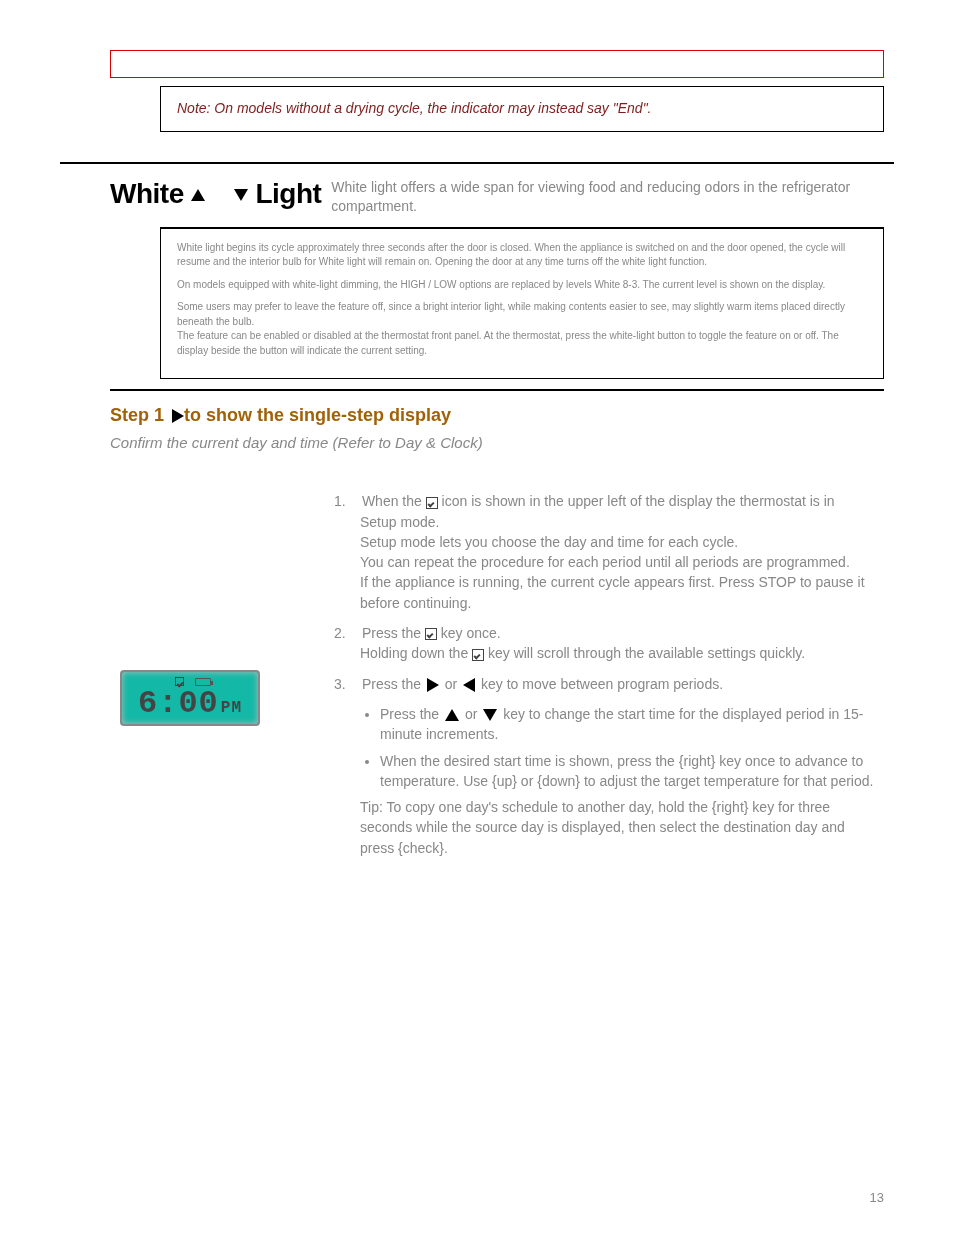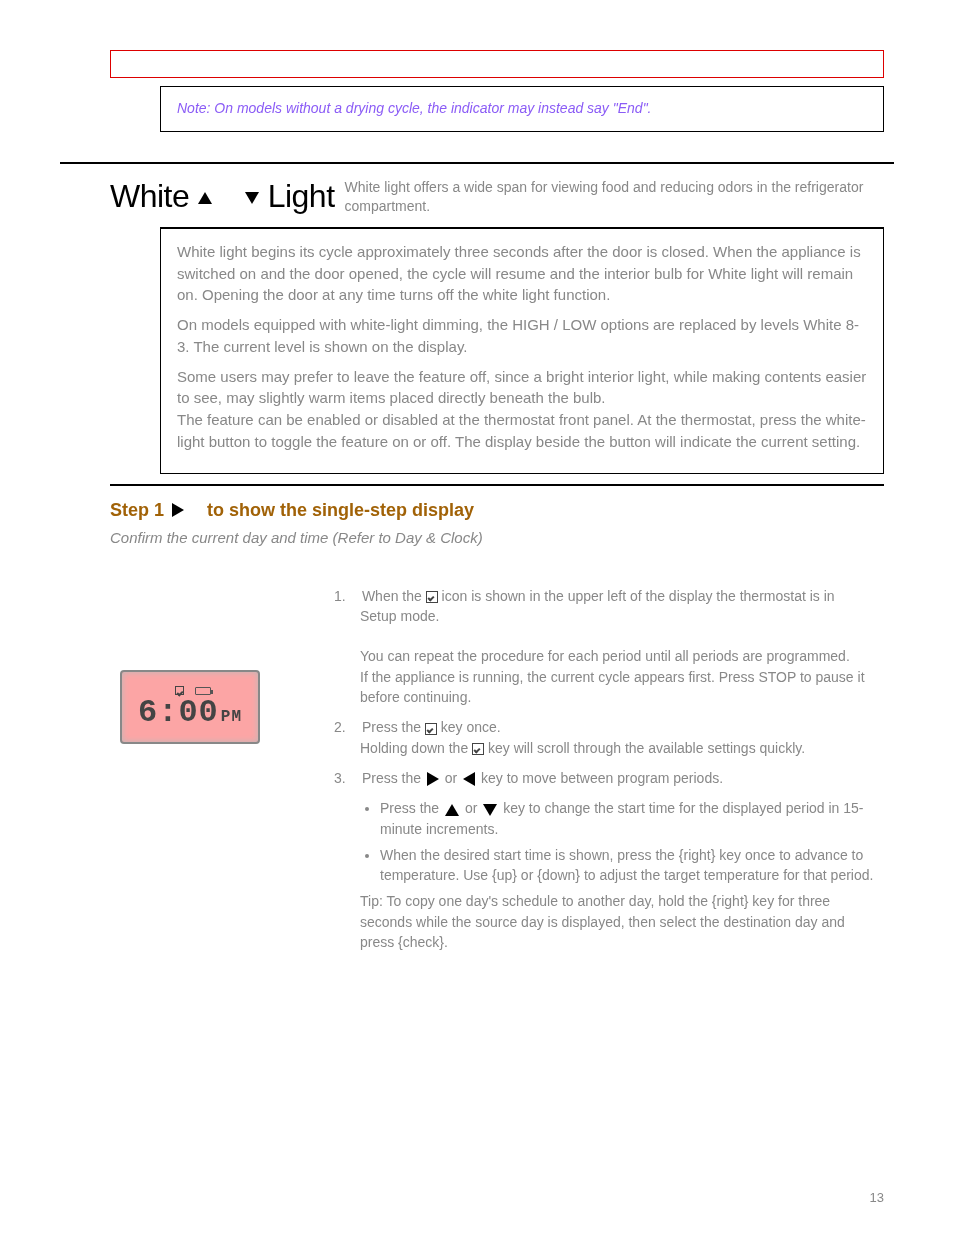--- a/index.html
+++ b/index.html
@@ -20,35 +20,35 @@
     margin-bottom: 8px;
     padding: 4px 0 4px 0;
     min-height: 28px;
   }
   .note-box {
     border: 1px solid #000;
     margin-left: 100px;
     margin-right: 10px;
     padding: 12px 16px;
     font-style: italic;
-    color: #8b5cf6;
+    color: #7f1d1d;
     font-size: 14px;
     line-height: 1.4;
   }
   .white-row {
     display: flex;
     align-items: flex-start;
     margin-top: 30px;
     gap: 10px;
     border-top: 2px solid #000;
     padding-top: 14px;
   }
   .white-label {
-    font-size: 32px;
-    font-weight: normal;
+    font-size: 28px;
+    font-weight: bold;
     white-space: nowrap;
     padding-left: 50px;
     letter-spacing: -0.5px;
   }
   .tri { display:inline-block; width:0; height:0; vertical-align: middle; }
   .tri-up { border-left:7px solid transparent; border-right:7px solid transparent; border-bottom:12px solid #000; }
   .tri-down { border-left:7px solid transparent; border-right:7px solid transparent; border-top:12px solid #000; }
   .tri-right { border-top:7px solid transparent; border-bottom:7px solid transparent; border-left:12px solid #000; }
   .tri-left { border-top:7px solid transparent; border-bottom:7px solid transparent; border-right:12px solid #000; }
   .white-desc {
@@ -59,35 +59,35 @@
     padding-right: 10px;
   }
   .white-body-box {
     border: 1px solid #000;
     border-top: 2px solid #000;
     margin-left: 100px;
     margin-right: 10px;
     margin-top: 10px;
     padding: 12px 16px;
     color: #888;
-    font-size: 15px;
+    font-size: 10px;
     line-height: 1.45;
   }
   .hr-thick { border: none; border-top: 2px solid #000; margin-top: 10px; margin-left: 50px; margin-right: 10px;}
   .single-step-head {
     display: flex;
     align-items: center;
     margin-left: 50px;
     margin-top: 14px;
     font-size: 18px;
     font-weight: bold;
     color: #a16207;
   }
   .single-step-head .step-label { margin-right: 8px; }
-  .single-step-head .step-text { margin-left: 23px; }
+  .single-step-head .step-text { margin-left: 0; }
   .single-step-sub {
     margin-left: 50px;
     margin-top: 8px;
     font-size: 15px;
     font-style: italic;
     color: #888;
   }
   .check-icon {
     display:inline-block;
     width:12px; height:12px;
@@ -97,24 +97,24 @@
   }
   .check-icon::after{
     content:""; position:absolute; left:1px; top:4px; width:4px; height:2px;
     border-left:2px solid #444; border-bottom:2px solid #444; transform: rotate(-45deg);
   }
   .lcd {
     position: absolute;
     left: 120px;
     top: 670px;
     width: 140px;
-    height: 74px;
+    height: 56px;
     border: 2px solid #888;
     border-radius: 4px;
-    background: #fca5a5;
+    background: #14b8a6;
     box-shadow: inset 0 0 6px #bbb;
     display:flex;
     flex-direction:column;
     justify-content:center;
     align-items:center;
   }
   .lcd-top { font-size:9px; color:#555; letter-spacing:1px; margin-bottom:2px; align-self:center; padding-left:6px;}
   .lcd-top .check-icon{ width:9px;height:9px; margin-right:3px;}
   .lcd-batt {
     display:inline-block; width:16px; height:8px; border:1.5px solid #555; border-radius:1px; position:relative; margin-left:4px; vertical-align:middle;
@@ -199,21 +199,21 @@
 </div>
 
 <div class="step-block" style="margin-top:40px;">
 
   <p>
     <span class="step-n">1.</span>
     <span>When the </span>
     <span class="check-icon"></span>
     <span> icon is shown in the upper left of the display the thermostat is in Setup mode.</span>
     <br>
-    <br>
+    <span>Setup mode lets you choose the day and time for each cycle.</span><br>
     <span>You can repeat the procedure for each period until all periods are programmed.</span><br>
     <span>If the appliance is running, the current cycle appears first. Press STOP to pause it before continuing.</span>
   </p>
 
   <p>
     <span class="step-n">2.</span>
     <span>Press the </span>
     <span class="check-icon"></span>
     <span> key once.</span><br>
     <span>Holding down the </span>

